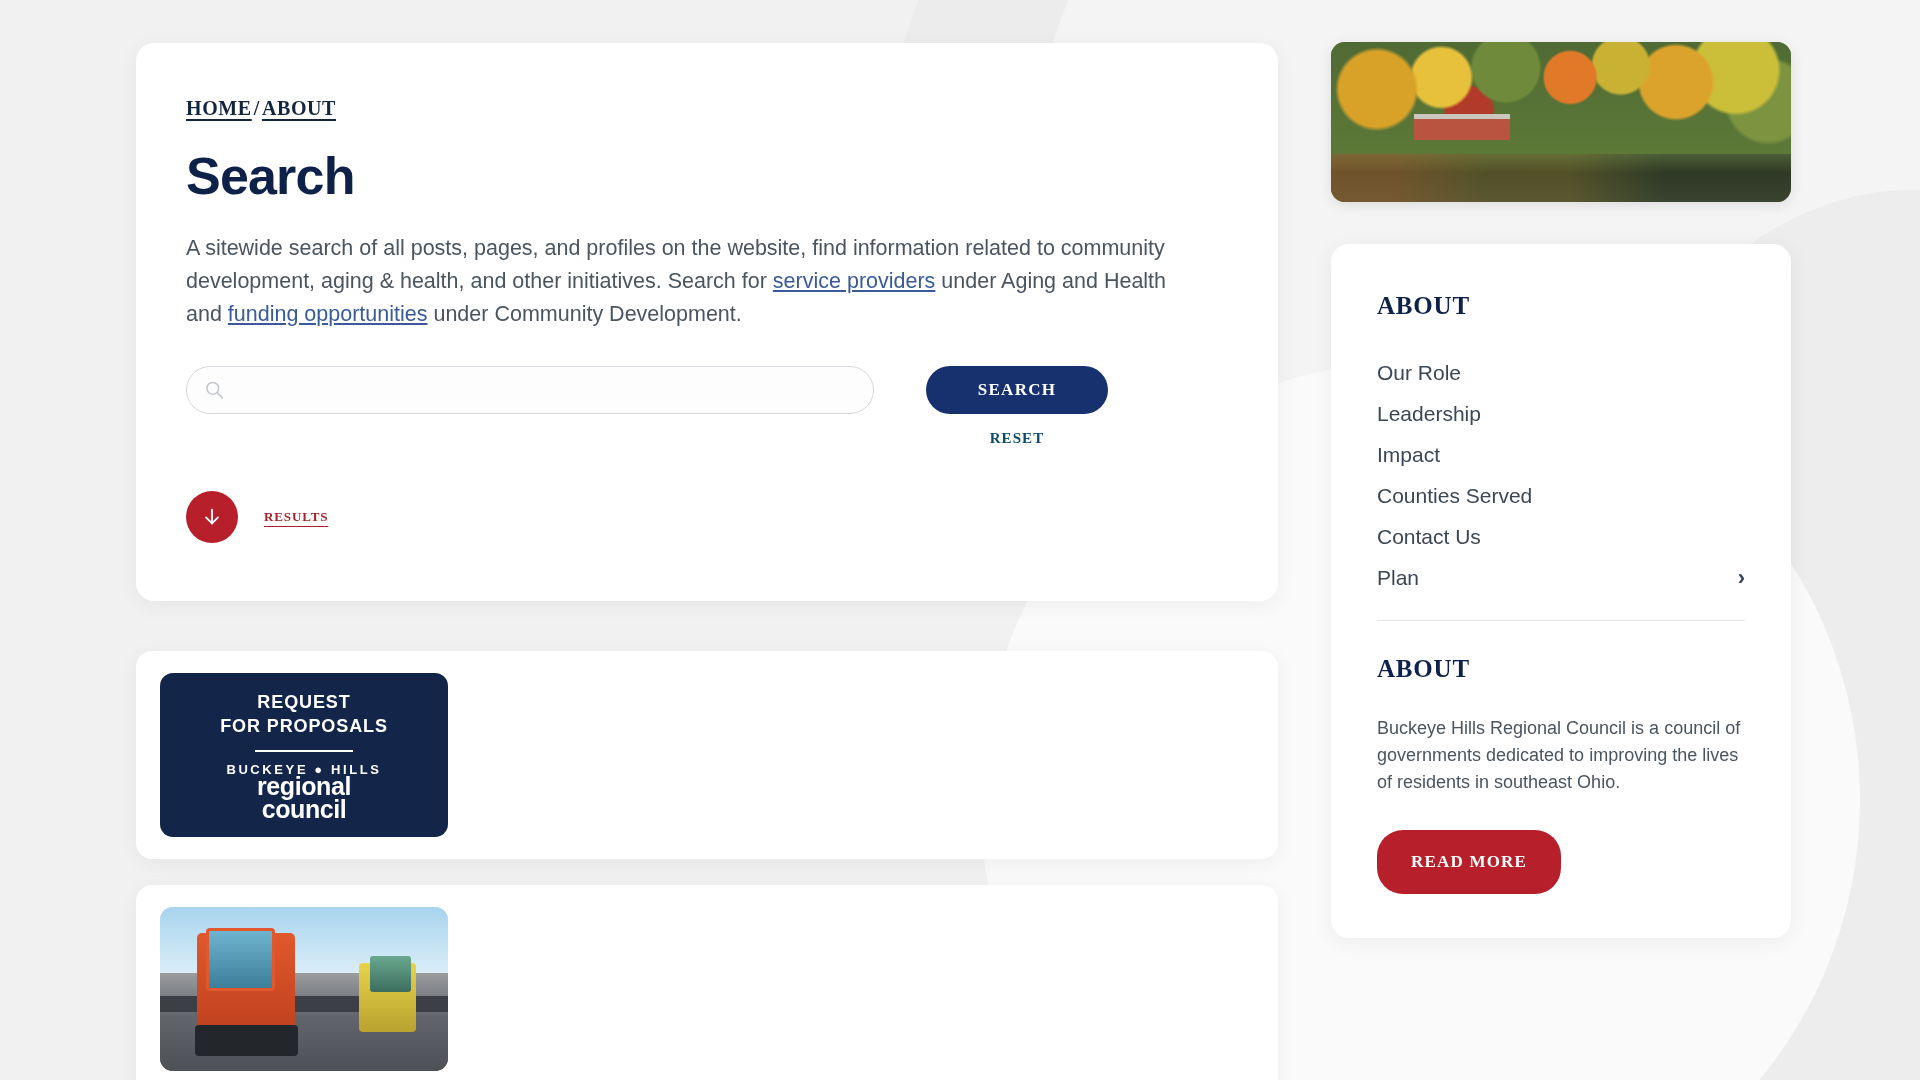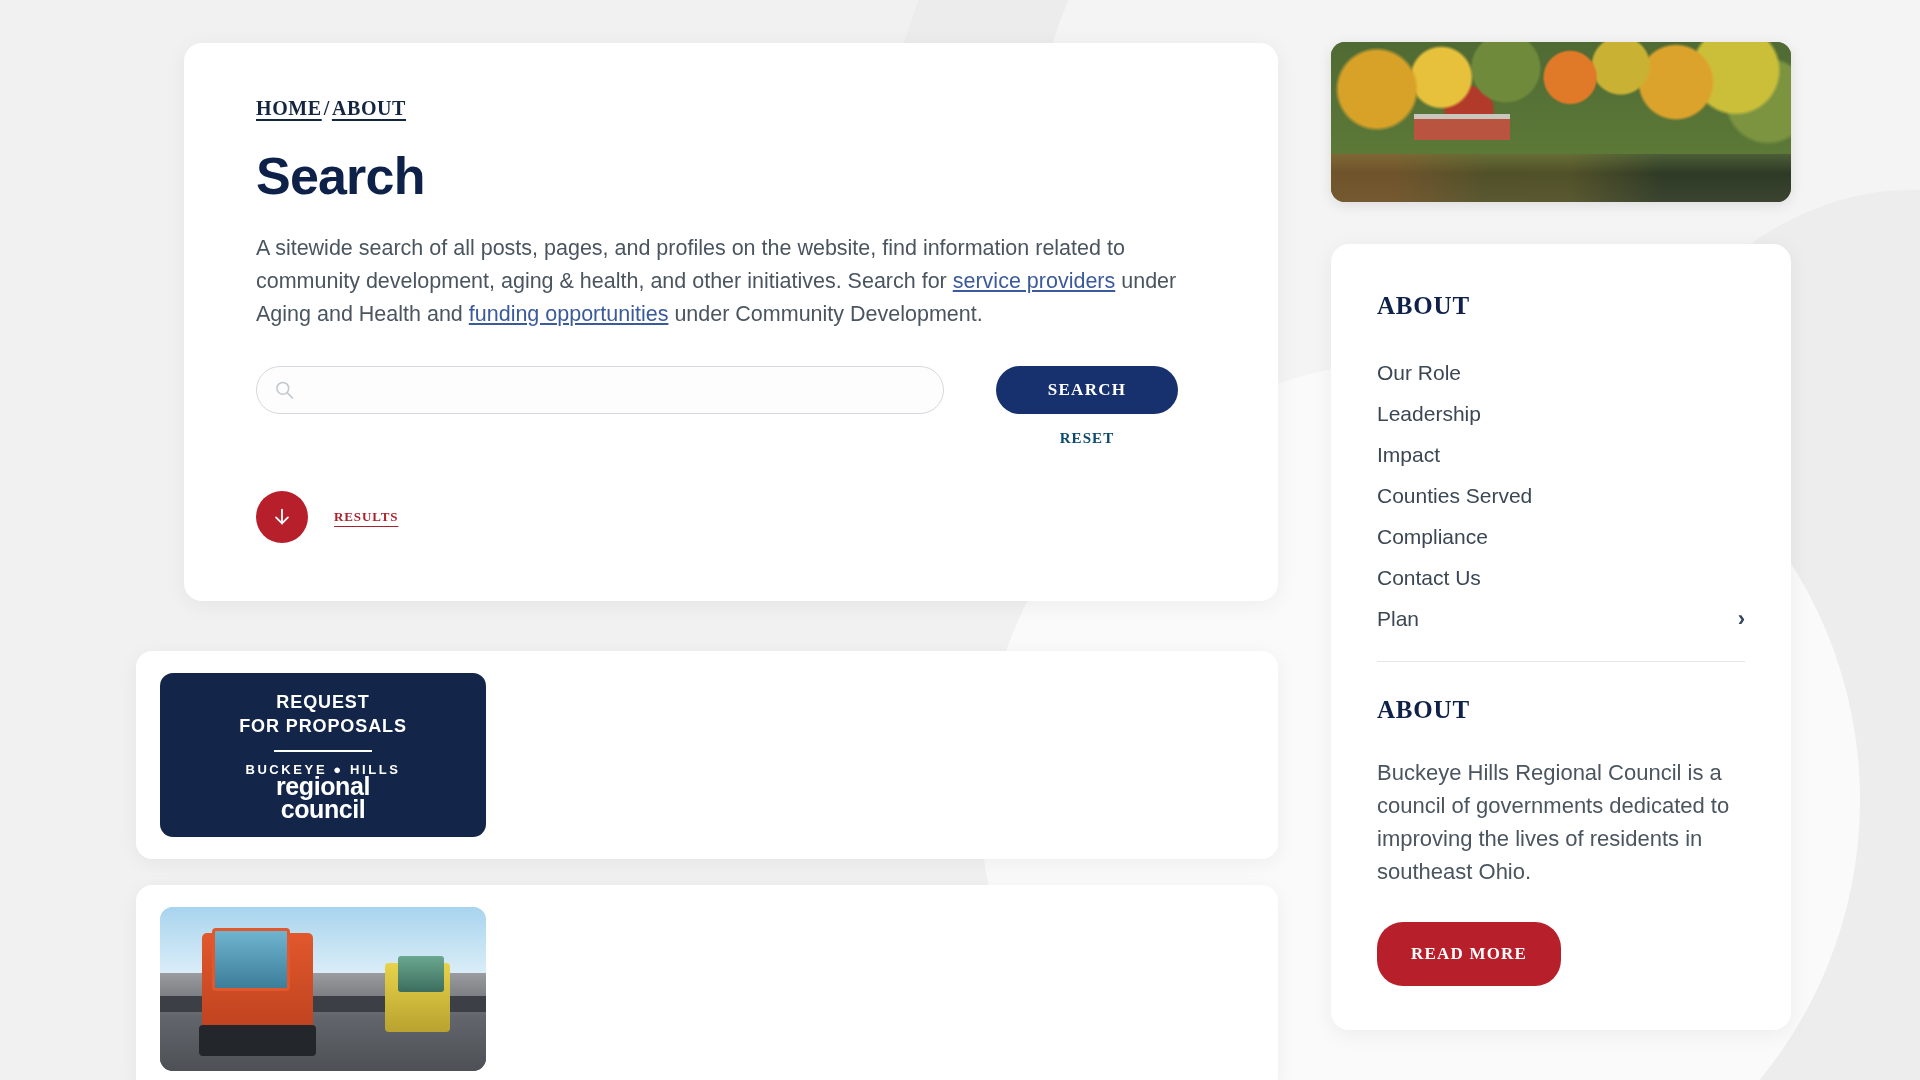--- a/index.html
+++ b/index.html
@@ -55,22 +55,21 @@
     width: 1142px;
   }
 
   .panel {
     background: #ffffff;
     border-radius: 18px;
     box-shadow: 0 4px 22px rgba(0,0,0,0.055);
   }
 
   .search-panel {
-    padding: 54px 62px 58px 72px;
-    margin-left: 48px;
+    padding: 54px 62px 58px 50px;
   }
 
   
   .breadcrumb {
     font-family: "Liberation Serif", serif;
     font-size: 20px;
     font-weight: 700;
     letter-spacing: 0.6px;
     color: #14253f;
     margin-bottom: 28px;
@@ -198,21 +197,21 @@
     background: #ffffff;
     border-radius: 16px;
     box-shadow: 0 4px 20px rgba(0,0,0,0.055);
     padding: 22px 24px;
     display: flex;
     align-items: flex-start;
     gap: 38px;
     margin-bottom: 26px;
   }
   .thumb {
-    width: 326px;
+    width: 288px;
     height: 164px;
     border-radius: 13px;
     flex: none;
     overflow: hidden;
     position: relative;
   }
 
   
   .thumb-rfp {
     background: #13264a;
@@ -371,21 +370,21 @@
     padding: 8.5px 0;
     cursor: pointer;
   }
   .chev { color: #32445e; font-size: 22px; line-height: 1; font-weight: 600; }
   .side-divider {
     height: 1px;
     background: #e3e5e8;
     margin: 22px 0 34px;
   }
   .side-body {
-    font-size: 22px;
+    font-size: 18px;
     line-height: 1.5;
     color: #4a5560;
     margin-bottom: 34px;
   }
   .read-more {
     display: inline-block;
     background: #b71f2b;
     color: #ffffff;
     border: none;
     border-radius: 26px;
@@ -498,23 +497,20 @@
         <a href="#">
             <span>Leadership</span>
           </a>
         <a href="#">
             <span>Impact</span>
           </a>
         <a href="#">
             <span>Counties Served</span>
           </a>
         <a href="#">
-            <span>Compliance</span>
-          </a>
-        <a href="#">
             <span>Contact Us</span>
           </a>
         <a href="#">
           <span>Plan</span>
           <span class="chev">›</span>
         </a>
       </nav>
 
       <div class="side-divider"></div>
 

